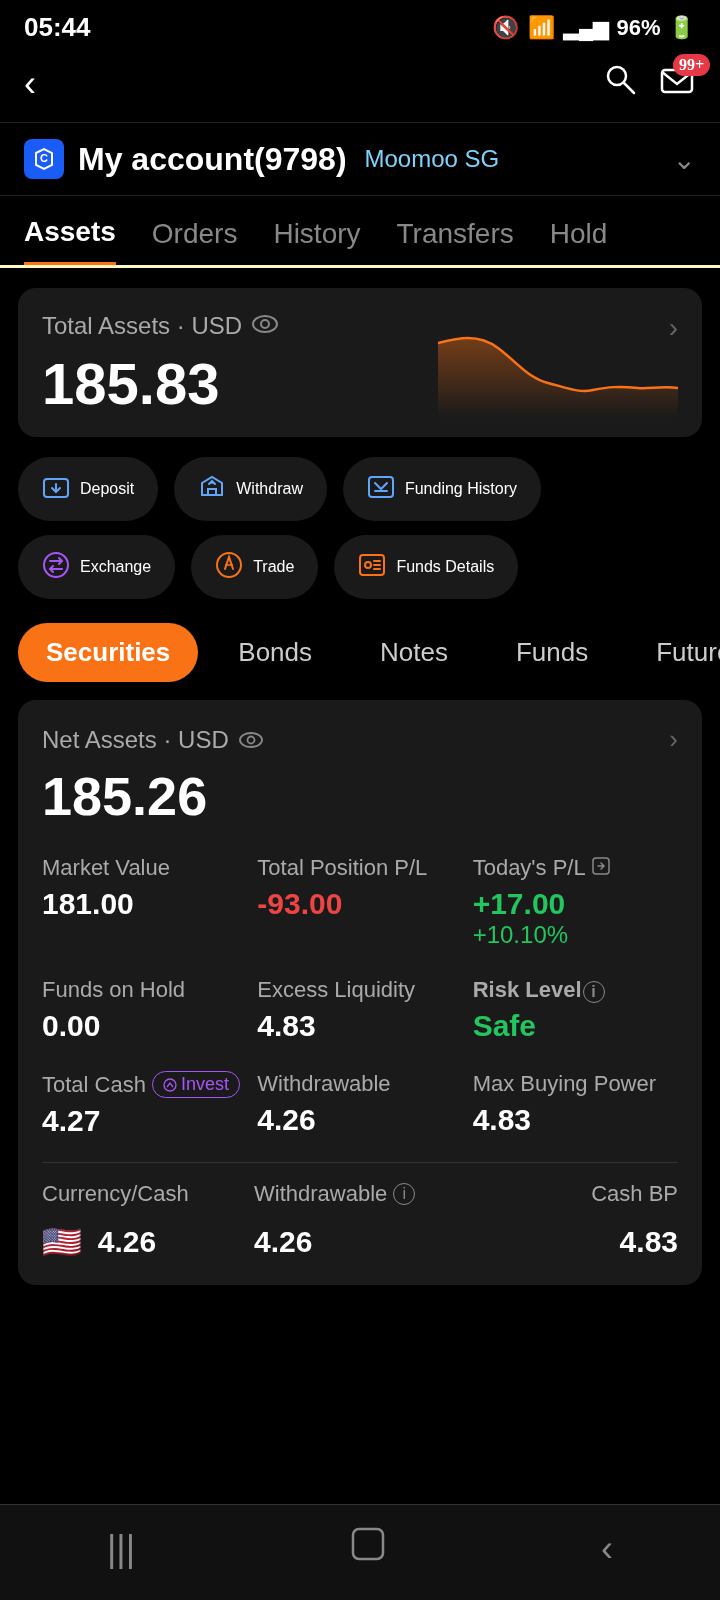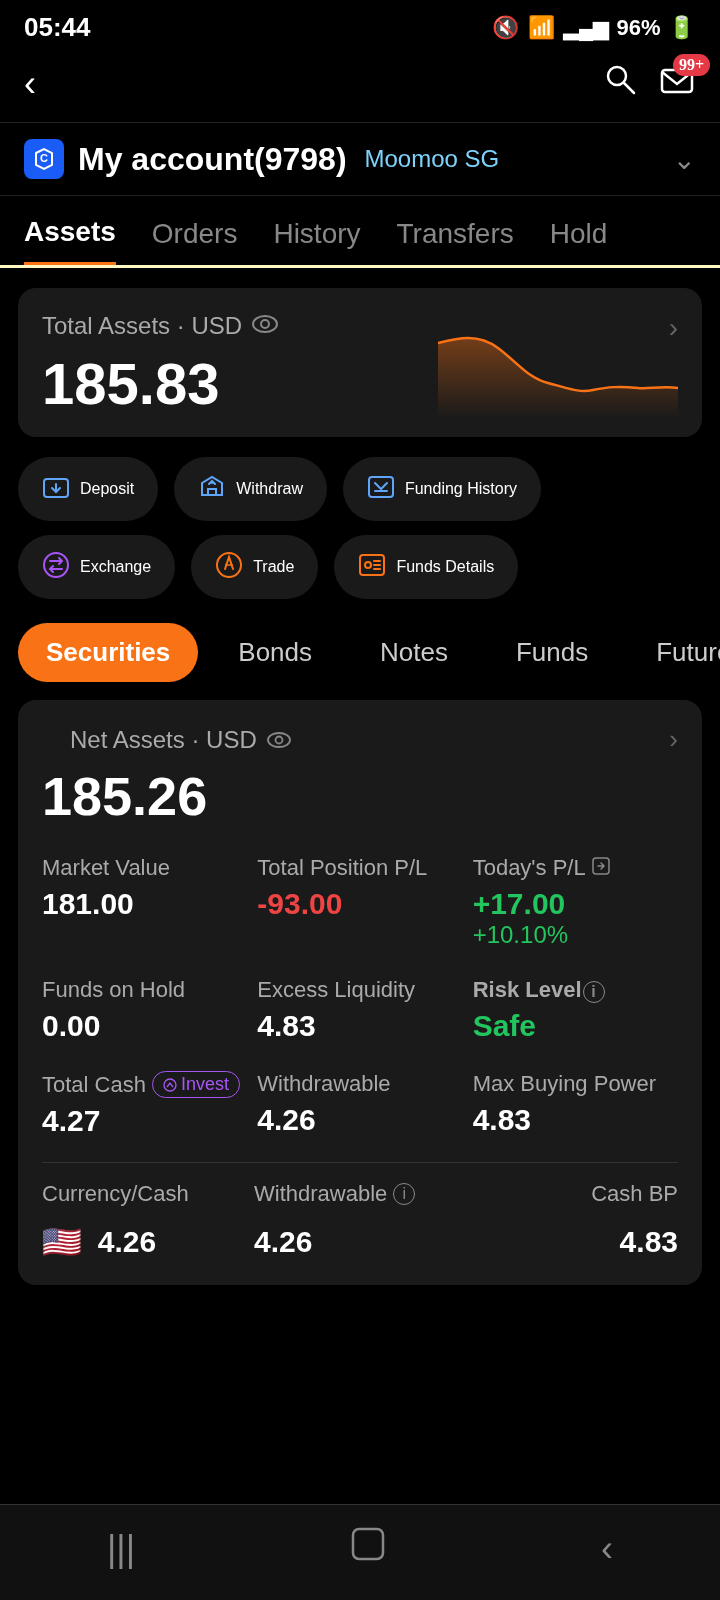--- a/index.html
+++ b/index.html
@@ -482,21 +482,21 @@
 <div class="cat-tabs">
   <div class="cat-tab active">Securities</div>
   <div class="cat-tab">Bonds</div>
   <div class="cat-tab">Notes</div>
   <div class="cat-tab">Funds</div>
   <div class="cat-tab">Futures</div>
 </div>
 
 <div class="net-assets-card">
   <div class="net-assets-title">
-    <span style="display:flex;align-items:center;gap:10px;margin-left:28px;">
+    <span style="display:flex;align-items:center;gap:10px;">
       <span>Net Assets · USD</span>
       <span>
         <svg width="24" height="16" viewBox="0 0 24 16" fill="none">
           <ellipse cx="12" cy="8" rx="11" ry="7" stroke="#888" stroke-width="1.8"></ellipse>
           <circle cx="12" cy="8" r="3.5" stroke="#888" stroke-width="1.8"></circle>
         </svg>
       </span>
     </span>
     <span style="color:#666; font-size:26px;">›</span>
   </div>

